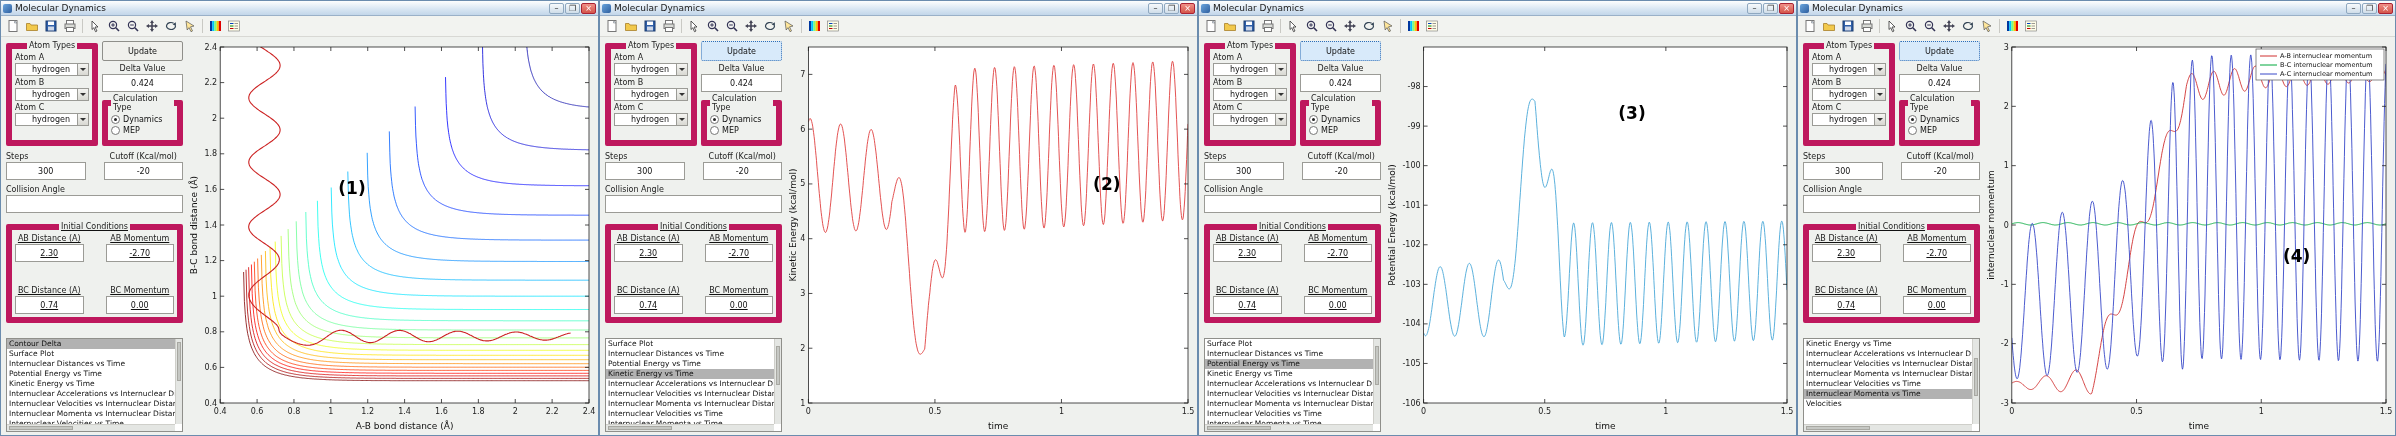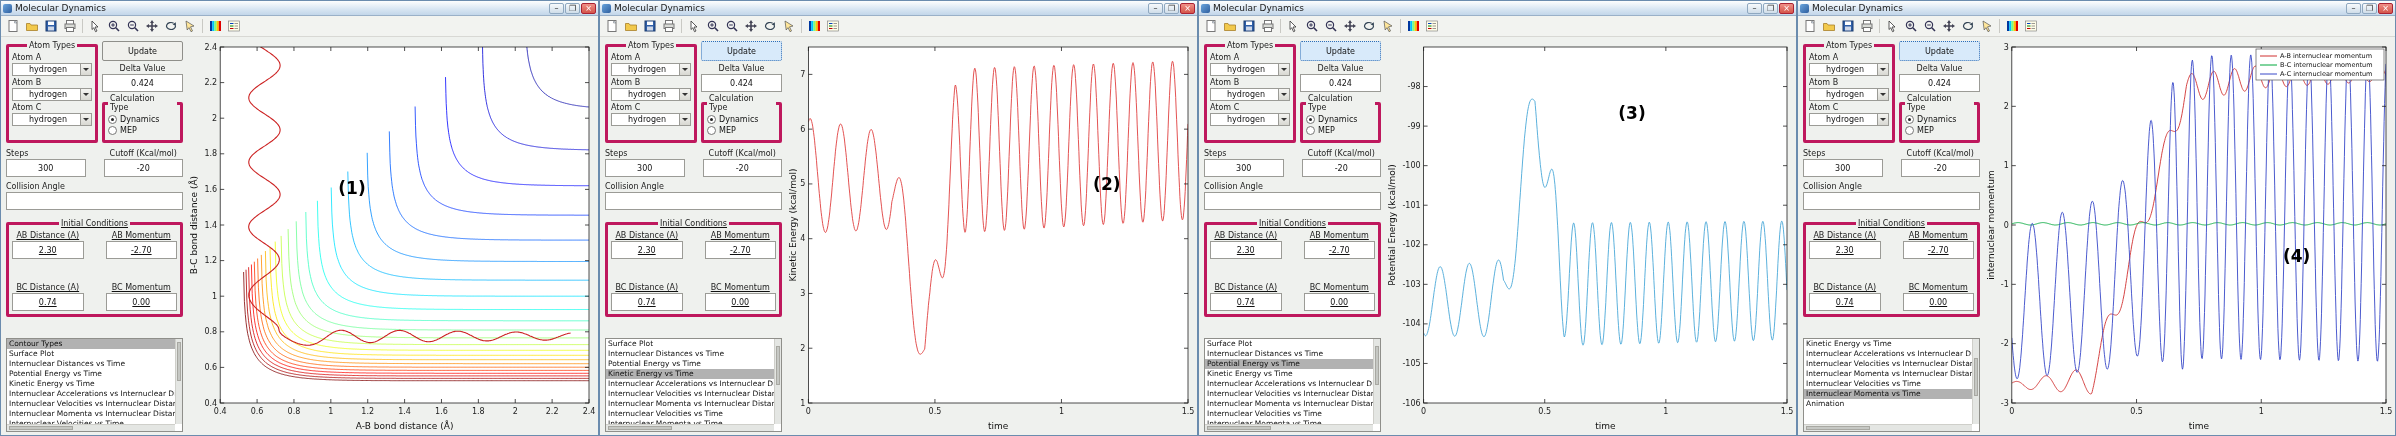--- a/index.html
+++ b/index.html
@@ -11,21 +11,21 @@
   .app-icon{width:9px;height:9px;background:linear-gradient(135deg,#6aa5dd,#2e5e9e);border-radius:2px;flex:0 0 9px;}
   .title{font-size:9px;color:#1a1a1a;flex:1;white-space:nowrap;overflow:hidden;}
   .winbtns{display:flex;gap:1px;}
   .wbtn{width:15px;height:11px;font-size:8px;line-height:10px;text-align:center;border:1px solid #8fa8c0;border-radius:2px;background:linear-gradient(#f8fafc,#cfdde9);color:#333;cursor:default;}
   .wbtn.close{background:linear-gradient(#f09086,#d4544a);border-color:#a23;color:#fff;}
   .toolbar{height:21px;flex:0 0 21px;background:#f2f3f0;border-bottom:1px solid #d8d8d4;display:flex;align-items:center;gap:1px;padding:0 3px;}
   .tbtn{width:18px;height:18px;display:flex;align-items:center;justify-content:center;border:1px solid transparent;border-radius:2px;}
   .tsep{width:1px;height:14px;background:#c9c9c4;margin:0 2px;}
   .content{flex:1;display:flex;min-height:0;}
   .controls{width:187px;flex:0 0 187px;padding:4px 5px 3px 5px;display:flex;flex-direction:column;font-size:8px;color:#111;}
-  .fs{border:3px solid #be185d;border-radius:2px;padding:1px 3px 3px 3px;background:transparent;}
+  .fs{border:6px solid #be185d;border-radius:2px;padding:1px 3px 3px 3px;background:transparent;}
   .fs legend{font-size:8px;color:#222;padding:0 2px;margin:0 auto;}
   .lbl{font-size:8px;color:#222;margin:2px 0 1px 0;white-space:nowrap;}
   .lbl.c{text-align:center;}
   .inp{display:block;width:100%;height:13px;font-size:8px;font-family:inherit;text-align:center;border:1px solid #9b9b96;background:#fff;color:#111;padding:8px 2px;}
   .dropdown{height:13px;border:1px solid #9b9b96;background:#fff;display:flex;align-items:stretch;margin-bottom:2px;}
   .dd-val{flex:1;font-size:8px;line-height:11px;padding-left:16px;white-space:nowrap;overflow:hidden;}
   .dd-arrow{width:11px;background:linear-gradient(#f5f5f2,#d8d8d2);border-left:1px solid #9b9b96;position:relative;}
   .dd-arrow::after{content:"";position:absolute;left:2px;top:4px;border:3px solid transparent;border-top-color:#333;}
   .ctrl-top{display:flex;gap:4px;}
   .atom-types{width:92px;flex:0 0 92px;}
@@ -224,21 +224,21 @@
               <input class="inp" readonly="" value="0.74" style="">
             </div>
             <div>
               <div class="lbl c">BC Momentum</div>
               <input class="inp" readonly="" value="0.00" style="">
             </div>
           </div>
         </fieldset>
         <div class="listbox">
           <div class="list-items">
-              <div class="list-item selected">Contour Types</div>
+              <div class="list-item selected">Contour Delta</div>
               <div class="list-item">Surface Plot</div>
               <div class="list-item">Internuclear Distances vs Time</div>
               <div class="list-item">Potential Energy vs Time</div>
               <div class="list-item">Kinetic Energy vs Time</div>
               <div class="list-item">Internuclear Accelerations vs Internuclear Dist</div>
               <div class="list-item">Internuclear Velocities vs Internuclear Distance</div>
               <div class="list-item">Internuclear Momenta vs Internuclear Distance</div>
               <div class="list-item">Internuclear Velocities vs Time</div>
             </div>
           <div class="vscroll">
@@ -1010,21 +1010,21 @@
           </div>
         </fieldset>
         <div class="listbox">
           <div class="list-items">
               <div class="list-item">Kinetic Energy vs Time</div>
               <div class="list-item">Internuclear Accelerations vs Internuclear Dist</div>
               <div class="list-item">Internuclear Velocities vs Internuclear Distance</div>
               <div class="list-item">Internuclear Momenta vs Internuclear Distance</div>
               <div class="list-item">Internuclear Velocities vs Time</div>
               <div class="list-item selected">Internuclear Momenta vs Time</div>
-              <div class="list-item">Animation</div>
+              <div class="list-item">Velocities</div>
             </div>
           <div class="vscroll">
               <div class="vthumb" style="top: 22.1818%;"></div>
             </div>
           <div class="hscroll">
               <div class="hthumb"></div>
             </div>
         </div>
       </div>
       <div class="plot-area">

